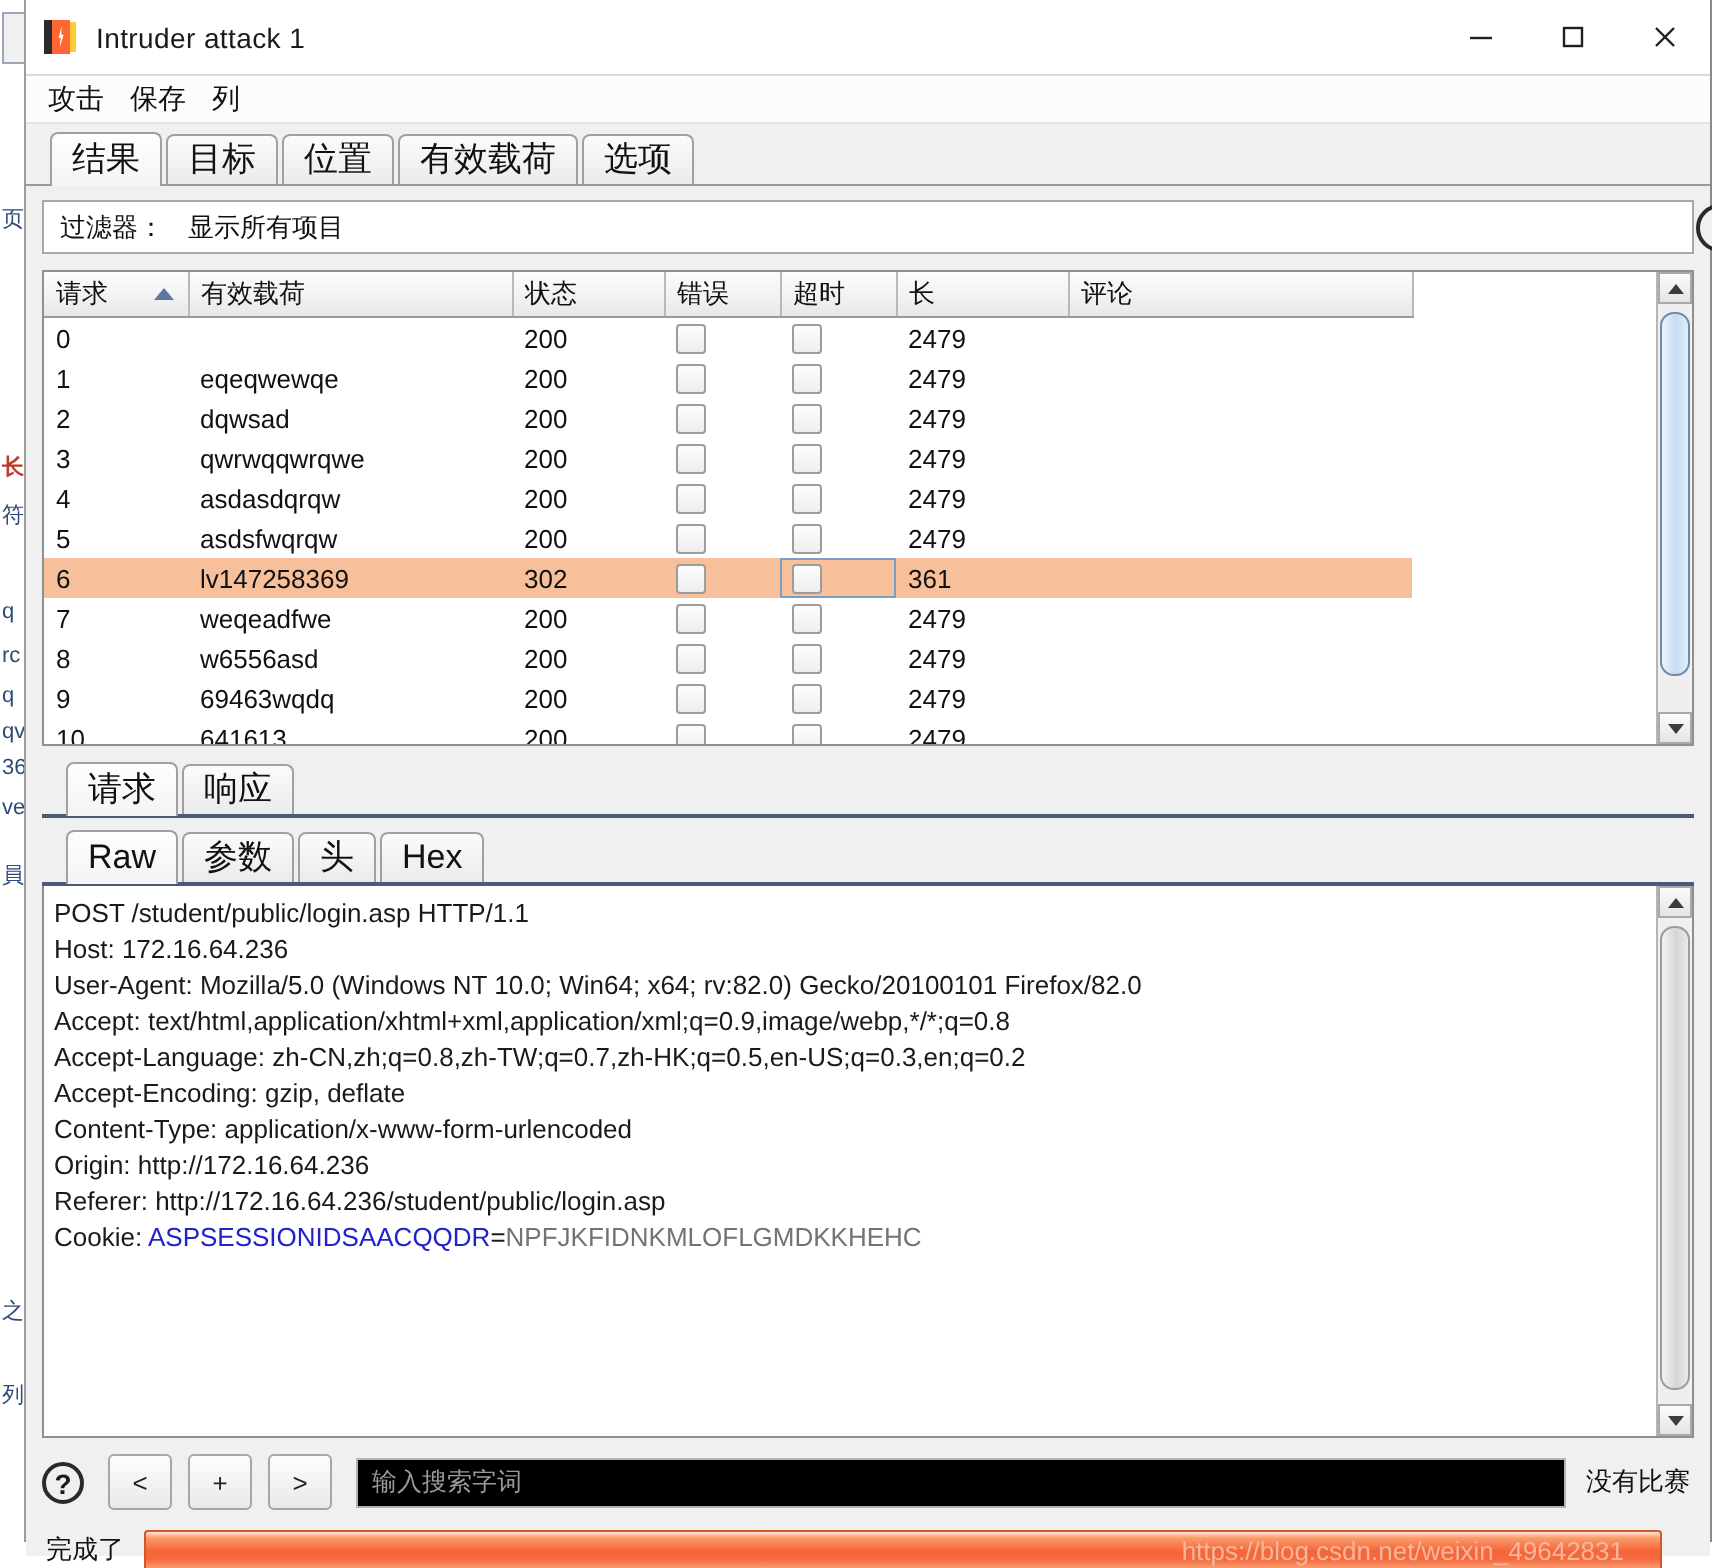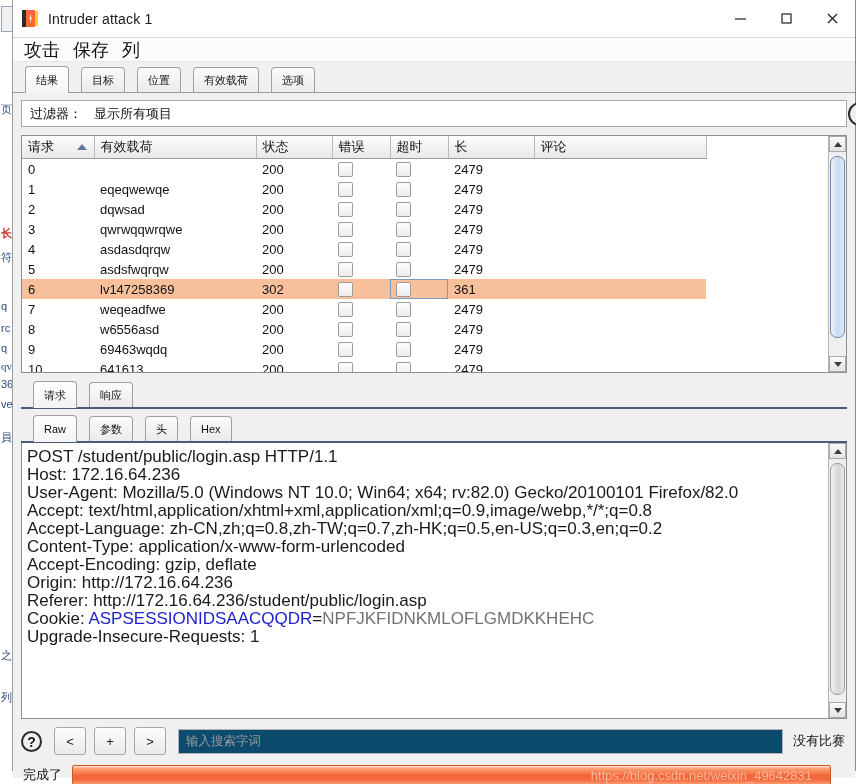--- a/index.html
+++ b/index.html
@@ -110,44 +110,44 @@
   .win-btn svg { display:block; }
 
   
   #menubar {
     height: 23px;
     background: #fcfcfc;
     display: flex;
     align-items: center;
     padding-left: 11px;
     border-bottom: 1px solid #e6e6e6;
-    font-size: 18px;
+    font-size: 14px;
   }
   #menubar .mi { margin-right: 13px; color: #111; }
 
   
   #tabstrip {
     height: 30px;
     background: #f0f0f0;
     display: flex;
     align-items: flex-end;
     padding-left: 12px;
     position: relative;
     border-bottom: 1px solid #9a9a9a;
   }
   .tab {
     height: 25px;
     line-height: 24px;
     padding: 0 10px;
-    margin-right: 12px;
+    margin-right: 2px;
     background: linear-gradient(#fbfbfb, #ebebeb);
     border: 1px solid #a0a0a0;
     border-bottom: none;
     border-radius: 4px 4px 0 0;
-    font-size: 11px;
+    font-size: 17px;
     color: #111;
     box-sizing: border-box;
     position: relative;
   }
   .tab.active {
     background: linear-gradient(#fefefe, #f4f4f4);
     height: 27px;
     line-height: 26px;
     z-index: 3;
     margin-bottom: -1px;
@@ -337,21 +337,21 @@
     background: #fff;
     height: 276px;
     display: flex;
     box-sizing: border-box;
     overflow: hidden;
   }
   #msg-body {
     flex: 1;
     padding: 5px 0 0 5px;
     font-family: "Liberation Sans", sans-serif;
-    font-size: 17px;
+    font-size: 13px;
     line-height: 18px;
     color: #1a1a1a;
     overflow: hidden;
     white-space: nowrap;
   }
   #msg-body .blue { color: #2222cc; }
   #msg-body .red  { color: #737373; }
   #msg-body .spacer { height: 18px; }
 
   
@@ -383,21 +383,21 @@
     margin-right: 8px;
     font-size: 13px;
     color: #222;
     display: flex; align-items: center; justify-content: center;
     flex: none;
   }
   #search-input {
     flex: 1;
     height: 25px;
     border: 1px solid #b4b4b4;
-    background: #0c4a6e;
+    background: #000000;
     font-size: 12.5px;
     color: #9a9a9a;
     padding-left: 7px;
     line-height: 23px;
     box-sizing: border-box;
     margin-left: 4px;
   }
   #no-match {
     margin-left: 10px;
     margin-right: 2px;
@@ -471,21 +471,21 @@
 <body>
 
 <div id="bg-sliver">
   <div class="bg-frame"></div>
   <div class="bg-line" style="top:102px;">页</div>
   <div class="bg-line bg-red" style="top:226px;">长</div>
   <div class="bg-line" style="top:250px;">符</div>
   <div class="bg-line" style="top:300px;">q</div>
   <div class="bg-line" style="top:322px;text-align:right;">rc</div>
   <div class="bg-line" style="top:342px;">q</div>
-  <div class="bg-line" style="top:360px;font-family:Liberation Serif, serif;">qv</div>
+  <div class="bg-line" style="top:360px;">qv</div>
   <div class="bg-line" style="top:378px;">36</div>
   <div class="bg-line" style="top:398px;">ve</div>
   <div class="bg-line" style="top:430px;">員</div>
   <div class="bg-line" style="top:648px;">之</div>
   <div class="bg-line" style="top:690px;">列</div>
 </div>
 
 <div id="window">
 
   <div id="titlebar">
@@ -705,26 +705,25 @@
     </div>
     <div id="sub-sep"></div>
 
     <div id="msg-wrap">
       <div id="msg-body">
           <div>POST /student/public/login.asp HTTP/1.1</div>
           <div>Host: 172.16.64.236</div>
           <div>User-Agent: Mozilla/5.0 (Windows NT 10.0; Win64; x64; rv:82.0) Gecko/20100101 Firefox/82.0</div>
           <div>Accept: text/html,application/xhtml+xml,application/xml;q=0.9,image/webp,*/*;q=0.8</div>
           <div>Accept-Language: zh-CN,zh;q=0.8,zh-TW;q=0.7,zh-HK;q=0.5,en-US;q=0.3,en;q=0.2</div>
+          <div>Accept-Encoding: gzip, deflate</div>
           <div>Content-Type: application/x-www-form-urlencoded</div>
-          <div>Accept-Encoding: gzip, deflate</div>
           <div>Origin: http://172.16.64.236</div>
           <div>Referer: http://172.16.64.236/student/public/login.asp</div>
           <div><span>Cookie: </span><span class="blue">ASPSESSIONIDSAACQQDR</span><span>=</span><span class="red">NPFJKFIDNKMLOFLGMDKKHEHC</span></div>
-          <div>Upgrade-Insecure-Requests: 1</div>
           <div class="spacer"></div>
         </div>
       <div class="vscroll">
         <div class="arrow up">
             <i></i>
           </div>
         <div class="track" style="top:16px;bottom:16px;"></div>
         <div class="thumb grey" style="top:20px;height:232px;"></div>
         <div class="arrow down">
             <i></i>

